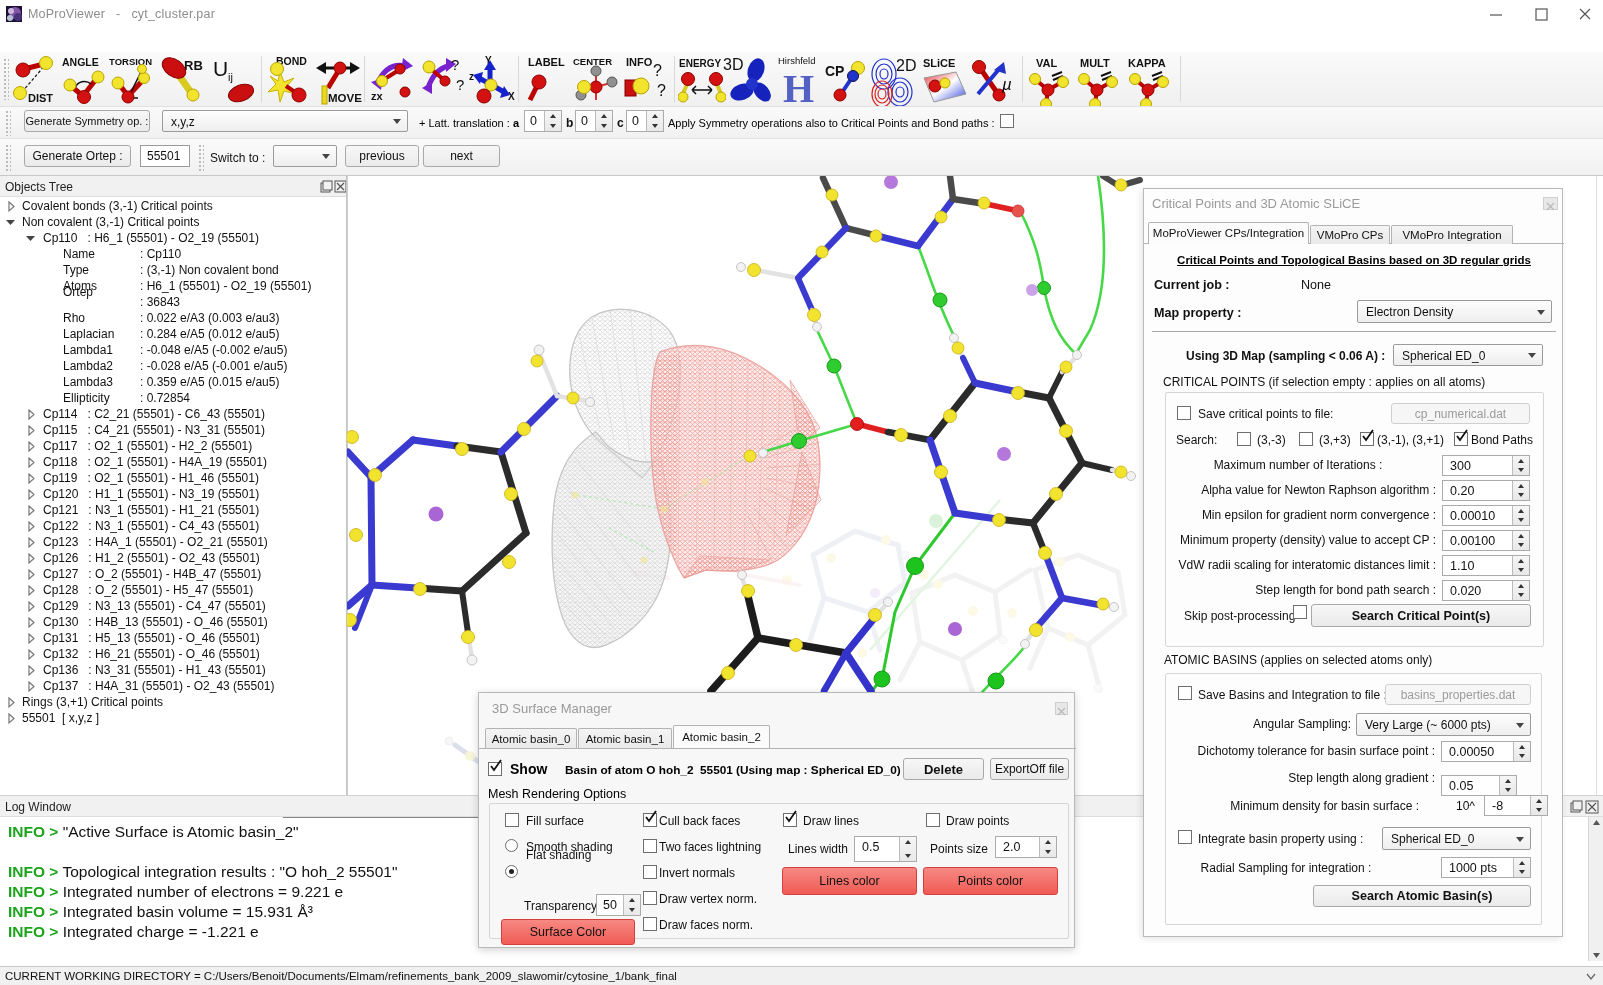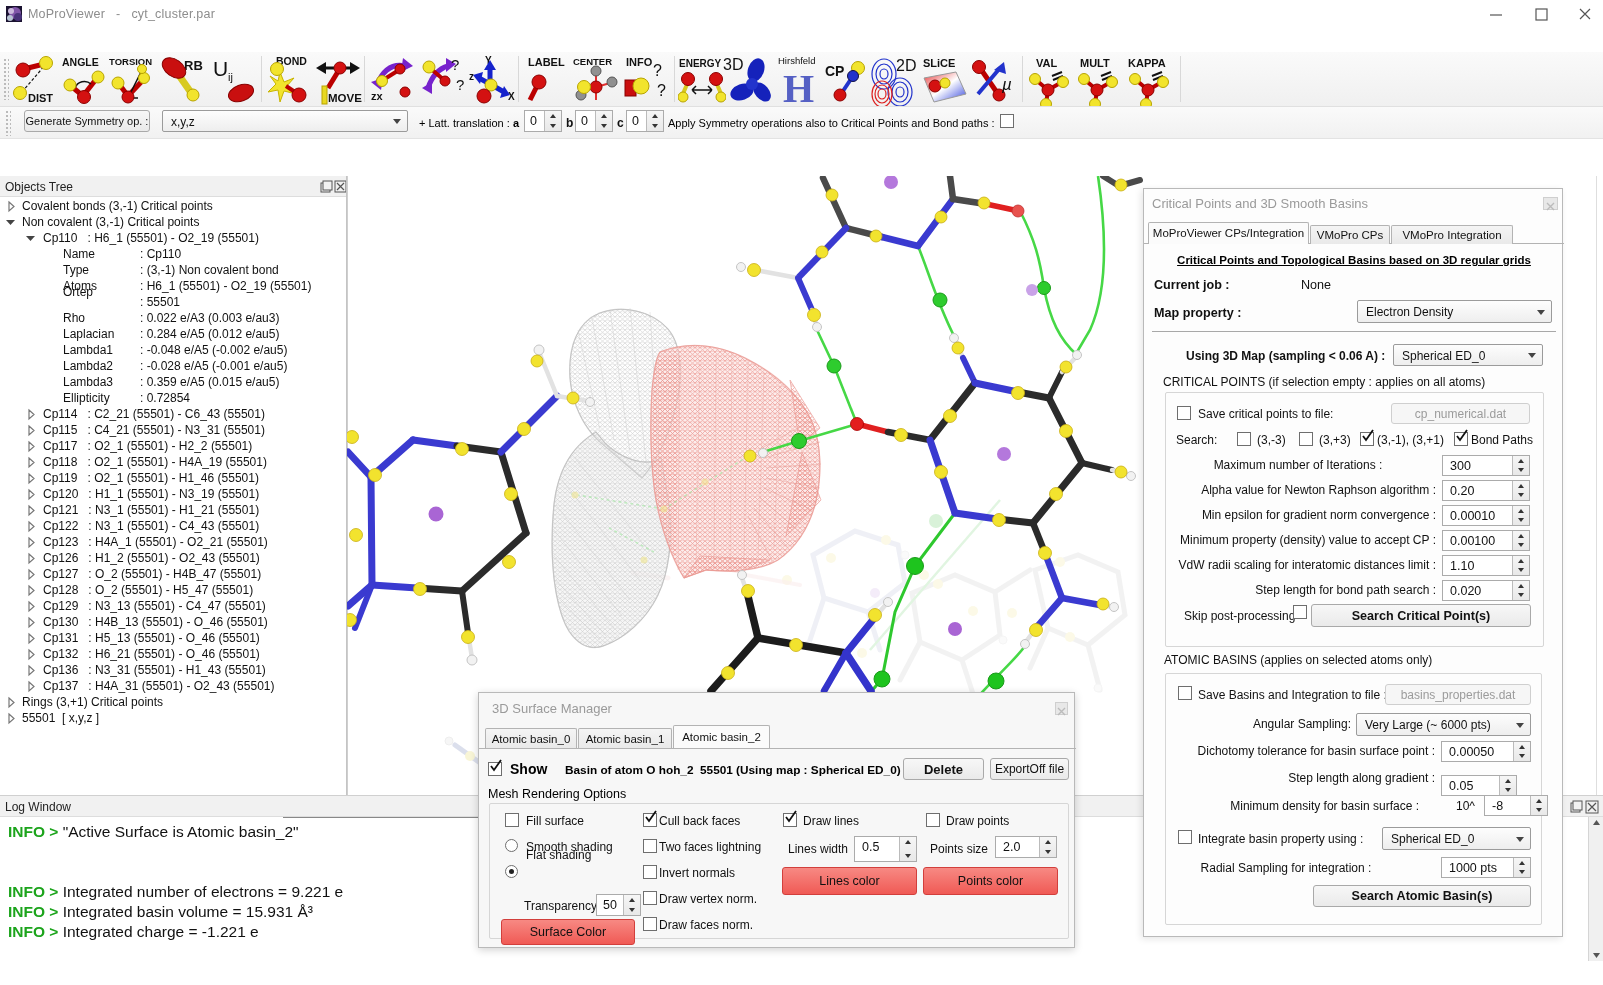--- a/index.html
+++ b/index.html
@@ -292,20 +292,32 @@
       </div>
 <div class="abs tl bold" style="left:617px;top:9px">c</div>
 <div class="abs spin" style="left:626px;top:3px;width:38px;height:22px">
         <span style="position:absolute;left:5px;top:3px">0</span>
         <span class="b"></span>
       </div>
 <div class="abs" style="left:668px;top:10px;font-size:11px;white-space:nowrap">Apply Symmetry operations also to Critical Points and Bond paths :</div>
 <div class="cb" style="left:1000px;top:7px"></div>
 </div>
 
+<div class="abs row3">
+<div class="abs grip" style="left:5px;top:5px;height:28px"></div>
+<div class="abs btn" style="left:24px;top:6px;width:107px;height:22px;line-height:21px">Generate Ortep :</div>
+<div class="abs input" style="left:140px;top:6px;width:50px;height:22px;padding:3px 0 0 6px">55501</div>
+<div class="abs grip" style="left:198px;top:5px;height:28px"></div>
+<div class="abs tl" style="left:210px;top:12px">Switch to :</div>
+<div class="abs combo" style="left:273px;top:6px;width:64px;height:22px">
+        <span class="ar"></span>
+      </div>
+<div class="abs btn" style="left:345px;top:6px;width:74px;height:22px;line-height:21px">previous</div>
+<div class="abs btn" style="left:423px;top:6px;width:77px;height:22px;line-height:21px">next</div>
+</div>
 
 <div class="abs" style="left:347px;top:176px;width:1250px;height:619px;background:#fff;border-left:1px solid #cfcfcf;border-right:1px solid #dedede"></div>
 <svg id="scene" class="abs" style="left:347px;top:176px" width="1250" height="619" viewBox="347 176 1250 619">
 <defs>
 <pattern id="pr" width="5" height="4.4" patternUnits="userSpaceOnUse">
           <path d="M0 4.4 H5 M0 4.4 L5 0 M0 0 L5 4.4" fill="none" stroke="#ea938d" stroke-width="0.6"></path>
         </pattern>
 <pattern id="pw" width="5" height="4.4" patternUnits="userSpaceOnUse">
           <path d="M0 4.4 H5 M0 4.4 L5 0 M0 0 L5 4.4" fill="none" stroke="#c9c9c9" stroke-width="0.5"></path>
         </pattern>
@@ -580,21 +592,21 @@
 <div class="abs" style="left:22px;top:2px">Covalent bonds (3,-1) Critical points</div>
 <div class="abs" style="left:22px;top:18px">Non covalent (3,-1) Critical points</div>
 <div class="abs" style="left:43px;top:34px">Cp110&nbsp;&nbsp; : H6_1 (55501) - O2_19 (55501)</div>
 <div class="abs" style="left:63px;top:50px">Name</div>
         <div class="abs" style="left:140px;top:50px">: Cp110</div>
 <div class="abs" style="left:63px;top:66px">Type</div>
         <div class="abs" style="left:140px;top:66px">: (3,-1) Non covalent bond</div>
 <div class="abs" style="left:63px;top:82px">Atoms</div>
         <div class="abs" style="left:140px;top:82px">: H6_1 (55501) - O2_19 (55501)</div>
 <div class="abs" style="left:63px;top:88px">Ortep</div>
-        <div class="abs" style="left:140px;top:98px">: 55501</div>
+        <div class="abs" style="left:140px;top:98px">: 36843</div>
 <div class="abs" style="left:63px;top:114px">Rho</div>
         <div class="abs" style="left:140px;top:114px">: 0.022 e/A3 (0.003 e/au3)</div>
 <div class="abs" style="left:63px;top:130px">Laplacian</div>
         <div class="abs" style="left:140px;top:130px">: 0.284 e/A5 (0.012 e/au5)</div>
 <div class="abs" style="left:63px;top:146px">Lambda1</div>
         <div class="abs" style="left:140px;top:146px">: -0.048 e/A5 (-0.002 e/au5)</div>
 <div class="abs" style="left:63px;top:162px">Lambda2</div>
         <div class="abs" style="left:140px;top:162px">: -0.028 e/A5 (-0.001 e/au5)</div>
 <div class="abs" style="left:63px;top:178px">Lambda3</div>
         <div class="abs" style="left:140px;top:178px">: 0.359 e/A5 (0.015 e/au5)</div>
@@ -628,33 +640,40 @@
         <span style="position:absolute;left:5px;top:4px">Log Window</span>
 <svg style="position:absolute;left:1570px;top:4px" width="30" height="14">
           <rect x="1" y="3" width="9" height="9" fill="none" stroke="#555"></rect>
           <rect x="3" y="1" width="9" height="9" fill="#f1f1f1" stroke="#555"></rect>
           <rect x="16" y="1" width="12" height="12" fill="none" stroke="#555"></rect>
           <path d="M18 3 L26 11 M26 3 L18 11" stroke="#555" stroke-width="1.2"></path>
         </svg>
 </div>
 <div id="log" class="abs" style="left:0;top:22px;width:1588px;height:144px;background:#fff;font-size:15.5px;color:#111">
 <div class="abs" style="left:8px;top:6px"><b style="color:#1ca41c">INFO &gt;</b> "Active Surface is Atomic basin_2"</div>
+<div class="abs" style="left:8px;top:46px"><b style="color:#1ca41c">INFO &gt;</b> Topological integration results : "O hoh_2 55501"</div>
 <div class="abs" style="left:8px;top:66px"><b style="color:#1ca41c">INFO &gt;</b> Integrated number of electrons = 9.221 e</div>
 <div class="abs" style="left:8px;top:86px"><b style="color:#1ca41c">INFO &gt;</b> Integrated basin volume = 15.931 Å³</div>
 <div class="abs" style="left:8px;top:106px"><b style="color:#1ca41c">INFO &gt;</b> Integrated charge = -1.221 e</div>
 <div class="abs" style="left:283px;top:0px;width:310px;border-top:1px solid #888"></div>
 </div>
 <div class="abs" style="left:1588px;top:22px;width:15px;height:144px;background:#f0f0f0;border-left:1px solid #d5d5d5">
 <svg width="15" height="144">
           <path d="M4 8 L7.5 3 L11 8 Z" fill="#555"></path>
           <path d="M4 136 L7.5 141 L11 136 Z" fill="#555"></path>
         </svg>
 </div>
 </div>
 
+<div class="abs" style="left:0;top:966px;width:1603px;height:19px;background:#f0f0f0;border-top:1px solid #c9c9c9">
+<span style="position:absolute;left:5px;top:3px;font-size:11.5px;color:#111">CURRENT WORKING DIRECTORY = C:/Users/Benoit/Documents/Elmam/refinements_bank_2009_slawomir/cytosine_1/bank_final</span>
+<svg style="position:absolute;left:1585px;top:6px" width="12" height="8">
+        <path d="M2 1 L6 6 L10 1" fill="none" stroke="#666" stroke-width="1.3"></path>
+      </svg>
+</div>
 
 <div id="dlg" class="abs" style="left:478px;top:692px;width:597px;height:256px;background:#f7f7f7;border:1px solid #b9b9b9;box-shadow:0 2px 8px rgba(0,0,0,0.18)">
 <div class="abs" style="left:13px;top:8px;font-size:13px;color:#9a9a9a">3D Surface Manager</div>
 <div class="abs" style="left:576px;top:9px;width:13px;height:13px;background:#e8e8e8;border:1px solid #cfcfcf"><svg width="11" height="11">
           <path d="M2 2 L9 9 M9 2 L2 9" stroke="#bbb" stroke-width="1.4"></path>
         </svg></div>
 <div class="tab" style="left:6px;top:35px;width:92px;height:20px;line-height:20px">Atomic basin_0</div>
 <div class="tab" style="left:99px;top:35px;width:94px;height:20px;line-height:20px">Atomic basin_1</div>
 <div class="tab on" style="left:194px;top:32px;width:97px;height:23px;line-height:23px">Atomic basin_2</div>
 <div class="abs" style="left:0;top:55px;width:597px;border-top:1px solid #b3b3b3"></div>
@@ -712,21 +731,21 @@
       <div class="abs tl" style="left:467px;top:121px">Draw points</div>
 <div class="abs tl" style="left:451px;top:149px">Points size</div>
 <div class="abs spin" style="left:516px;top:143px;width:62px;height:22px">
         <span style="position:absolute;left:7px;top:3px">2.0</span>
         <span class="b"></span>
       </div>
 <div class="abs redbtn" style="left:444px;top:174px;width:135px;height:28px;line-height:27px">Points color</div>
 </div>
 
 <div id="dock" class="abs" style="left:1143px;top:188px;width:420px;height:749px;background:#fdfdfd;border:1px solid #b9b9b9;box-shadow:-2px 2px 7px rgba(0,0,0,0.10)">
-<div class="abs" style="left:8px;top:7px;font-size:13px;color:#9a9a9a">Critical Points and 3D Smooth Basins</div>
+<div class="abs" style="left:8px;top:7px;font-size:13px;color:#9a9a9a">Critical Points and 3D Atomic SLiCE</div>
 <div class="abs" style="left:399px;top:8px;width:15px;height:13px;background:#e8e8e8;border:1px solid #cfcfcf"><svg width="13" height="11">
           <path d="M3 2 L10 9 M10 2 L3 9" stroke="#bbb" stroke-width="1.4"></path>
         </svg></div>
 <div class="tab on" style="left:4px;top:33px;width:161px;height:22px;line-height:21px">MoProViewer CPs/Integration</div>
 <div class="tab" style="left:166px;top:36px;width:80px;height:19px;line-height:18px">VMoPro CPs</div>
 <div class="tab" style="left:247px;top:36px;width:122px;height:19px;line-height:18px">VMoPro Integration</div>
 <div class="abs" style="left:0;top:54px;width:420px;border-top:1px solid #b3b3b3"></div>
 <div class="abs bold" style="left:0;top:65px;width:420px;text-align:center;font-size:11.5px;text-decoration:underline">Critical Points and Topological Basins based on 3D regular grids</div>
 <div class="abs tl bold" style="left:10px;top:89px;font-size:12.6px">Current job :</div>
 <div class="abs tl" style="left:157px;top:89px;font-size:12.6px">None</div>

